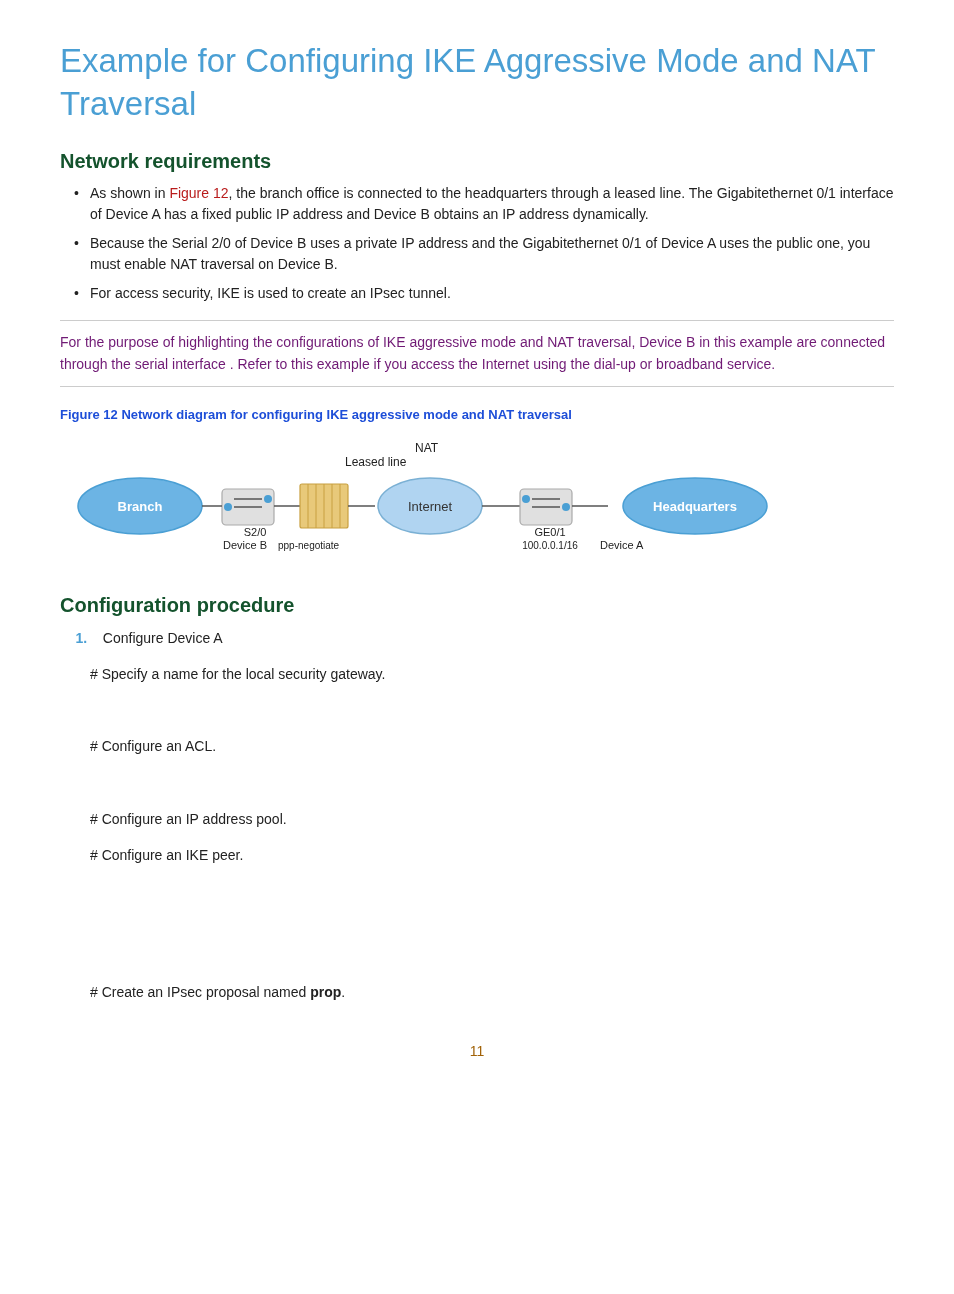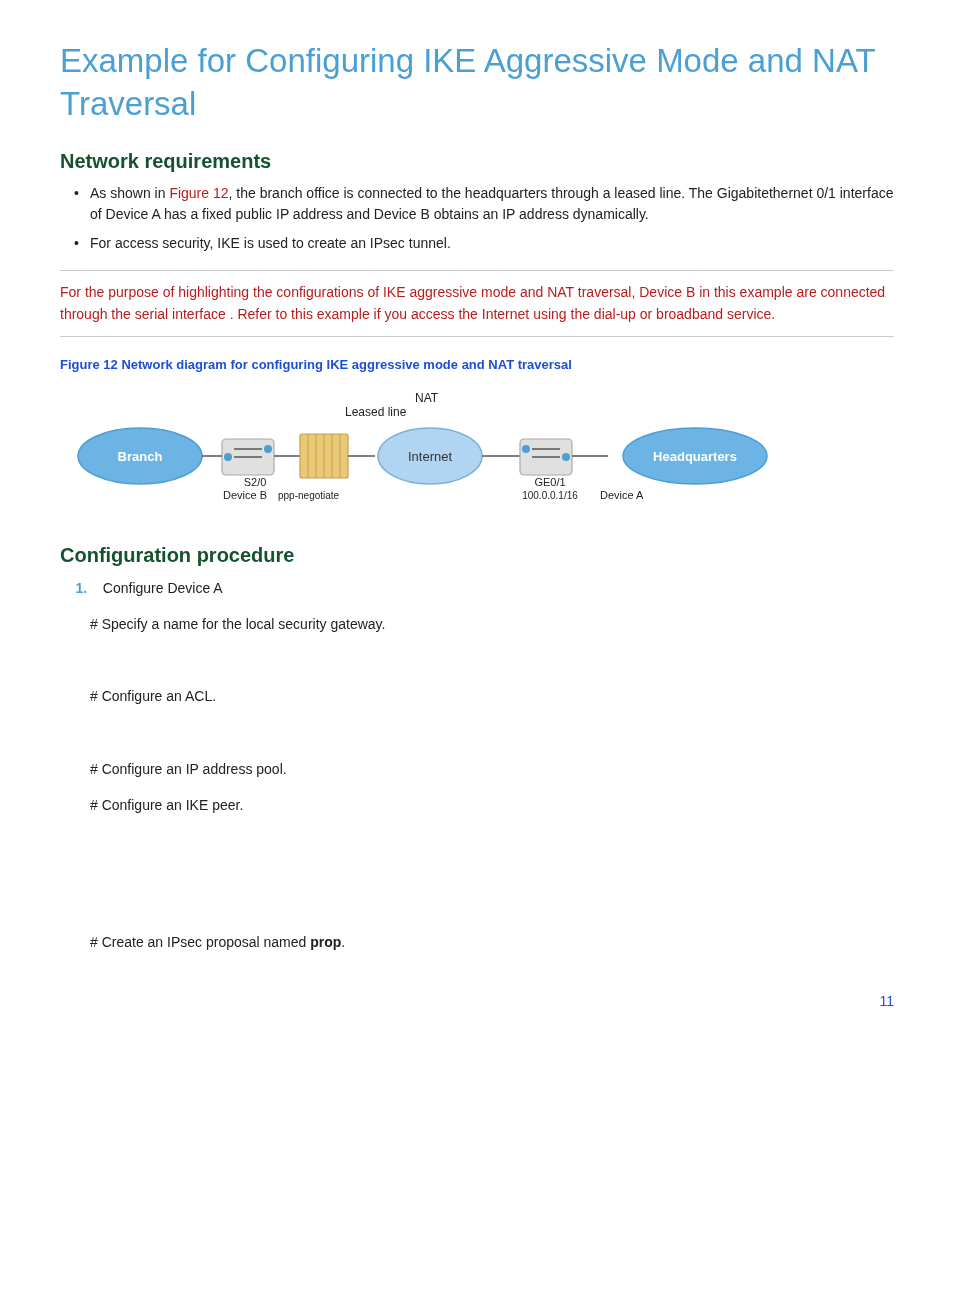--- a/index.html
+++ b/index.html
@@ -51,21 +51,21 @@
       padding: 10px 0;
       margin: 16px 0 20px 0;
     }
     .note-label {
       color: #4a9fd4;
       font-weight: bold;
       margin-bottom: 6px;
     }
     .note-text {
       line-height: 1.6;
-      color: #b91c1c;
+      color: #701a75;
     }
     .figure-title {
       color: #1d4ed8;
       font-weight: bold;
       font-size: 13px;
       margin-bottom: 12px;
     }
     .network-diagram {
       position: relative;
       width: 100%;
@@ -82,40 +82,43 @@
     }
     .config-step .step-num {
       color: #4a9fd4;
       font-weight: bold;
     }
     .config-comment {
       margin: 14px 0 4px 30px;
       line-height: 1.6;
     }
     .page-number {
-      text-align: right;
+      text-align: center;
       margin-top: 40px;
-      color: #1d4ed8;
+      color: #a16207;
     }
     strong {
       font-weight: bold;
     }
   </style>
 </head>
 <body>
 
 <h1>Example for Configuring IKE Aggressive Mode and NAT Traversal</h1>
 
 <div class="section-title">Network requirements</div>
 
 <ul>
   <li>
     As shown in <a class="fig-link" href="#">Figure 12</a>, the branch office is connected to the headquarters through a leased line. The Gigabitethernet 0/1 interface of Device A has a fixed public IP address and Device B obtains an IP address dynamically.
   </li>
   <li>
+    Because the Serial 2/0 of Device B uses a private IP address and the Gigabitethernet 0/1 of Device A uses the public one, you must enable NAT traversal on Device B.
+  </li>
+  <li>
     For access security, IKE is used to create an IPsec tunnel.
   </li>
 </ul>
 
 <div class="note-box">
   <div class="note-text">For the purpose of highlighting the configurations of IKE aggressive mode and NAT traversal, Device B in this example are connected through the serial interface . Refer to this example if you access the Internet using the dial-up or broadband service.</div>
 </div>
 
 <div class="figure-title">Figure 12 Network diagram for configuring IKE aggressive mode and NAT traversal</div>
 

